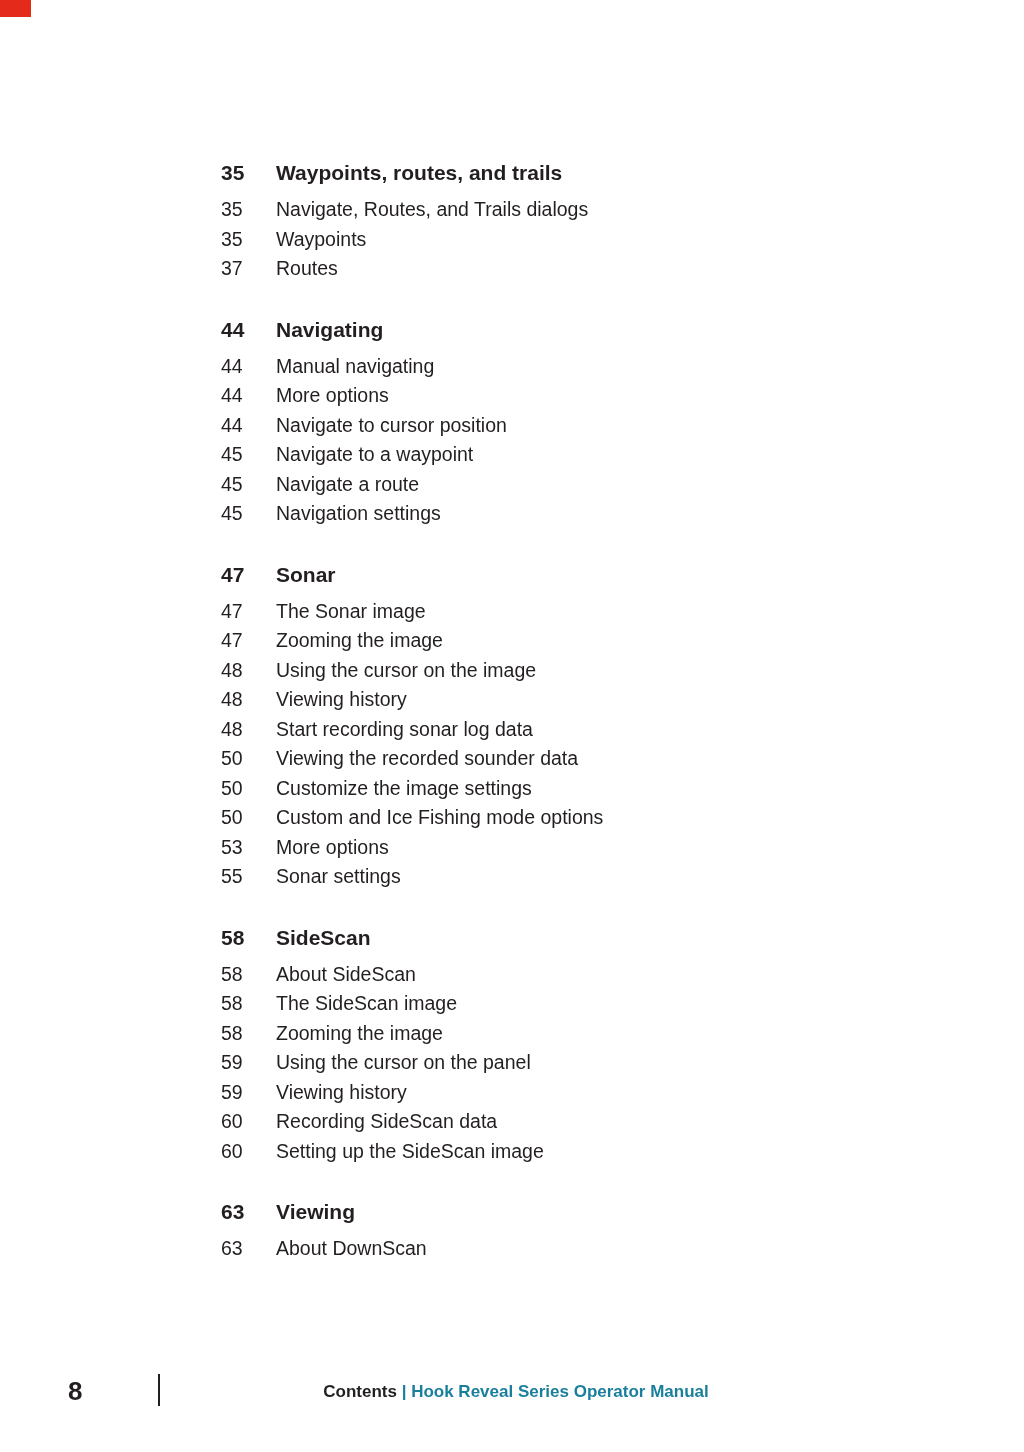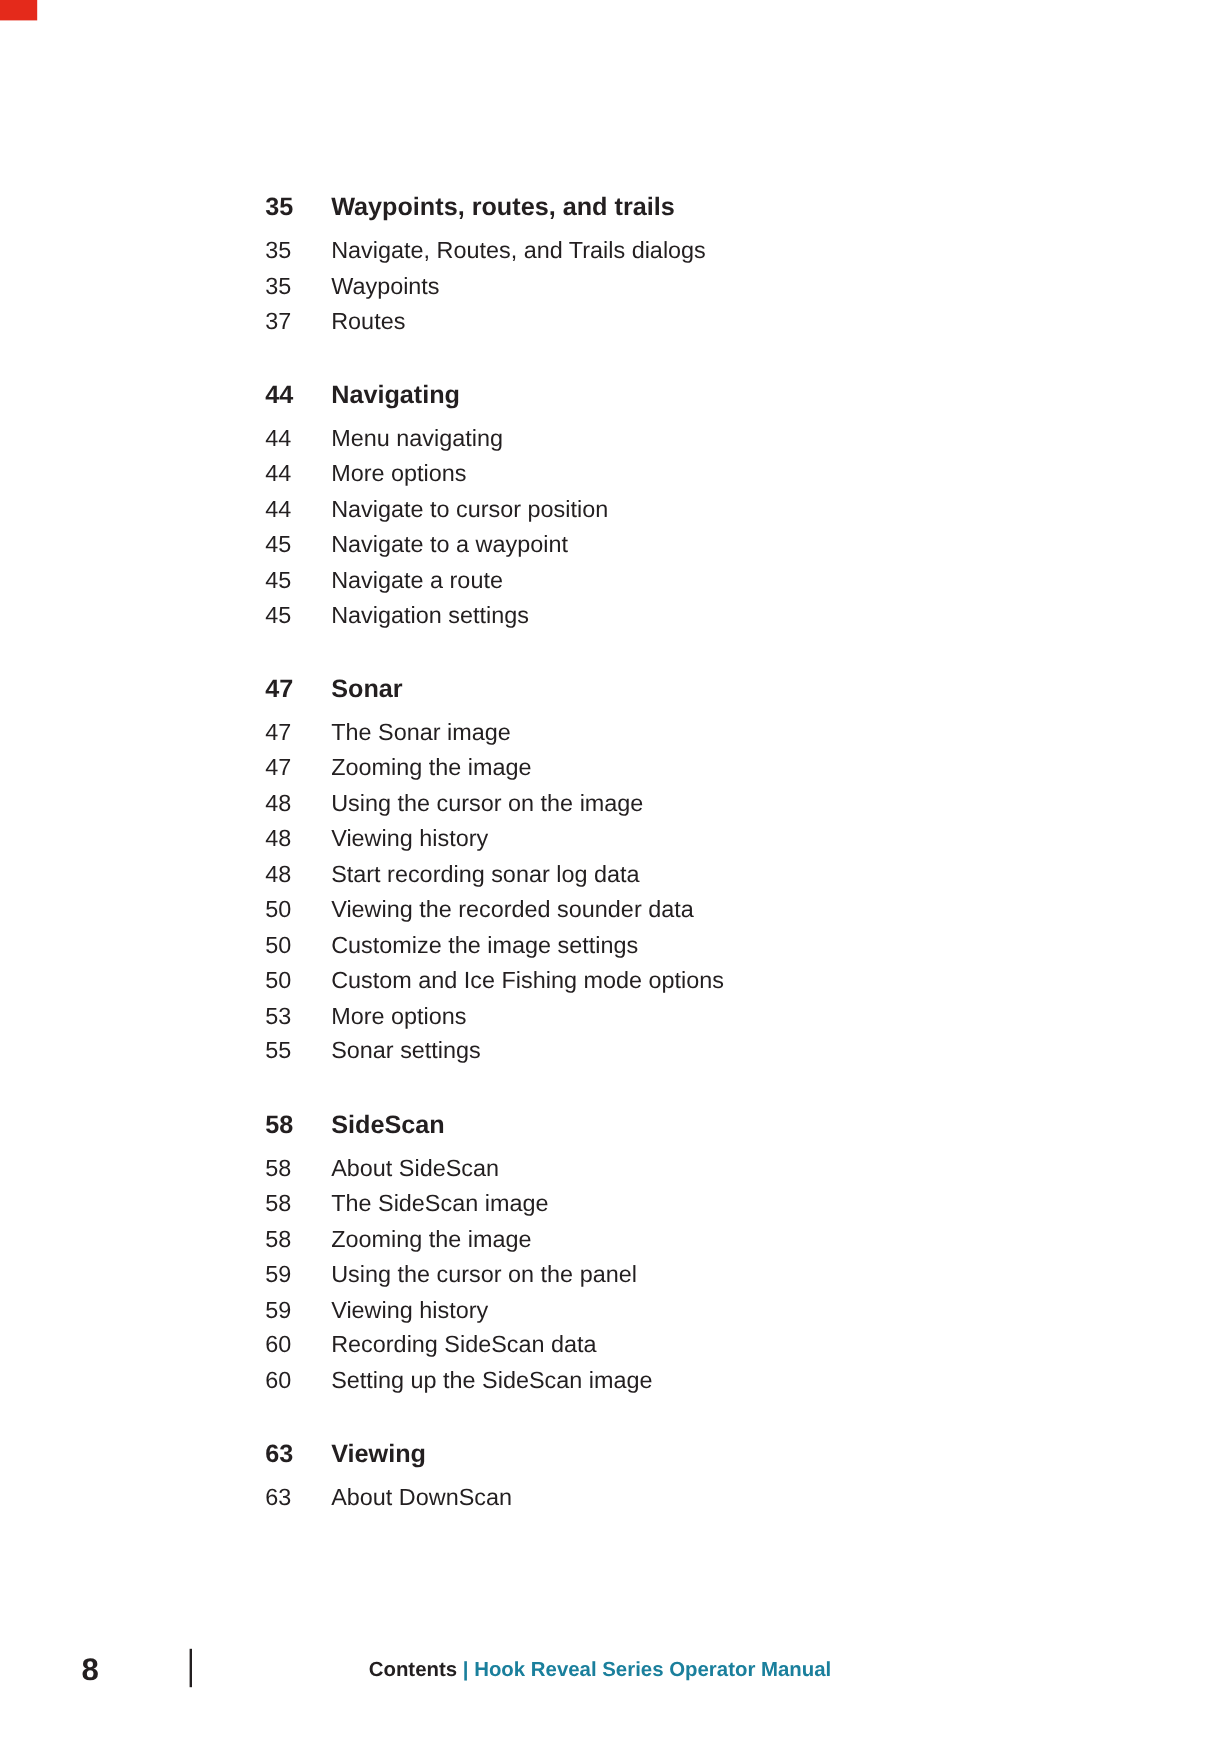--- a/index.html
+++ b/index.html
@@ -69,21 +69,21 @@
   .footer-bar {
     position: absolute;
     left: 158px;
     top: 2px;
     width: 2px;
     height: 32px;
     background: #231f20;
   }
   .footer-center {
     position: absolute;
-    left: 0;
+    left: 16px;
     top: 10px;
     width: 1000px;
     text-align: center;
     font-size: 17px;
     font-weight: bold;
   }
   .footer-section-label {
     color: #231f20;
   }
   .accent {
@@ -114,21 +114,21 @@
         <span class="lbl">Routes</span>
       </div>
     </section>
     <section class="toc-section">
       <div class="toc-heading">
         <span class="pg">44</span>
         <span class="ttl">Navigating</span>
       </div>
       <div class="toc-item">
         <span class="pg">44</span>
-        <span class="lbl">Menu navigating</span>
+        <span class="lbl">Manual navigating</span>
       </div>
       <div class="toc-item">
         <span class="pg">44</span>
         <span class="lbl">More options</span>
       </div>
       <div class="toc-item">
         <span class="pg">44</span>
         <span class="lbl">Navigate to cursor position</span>
       </div>
       <div class="toc-item">

